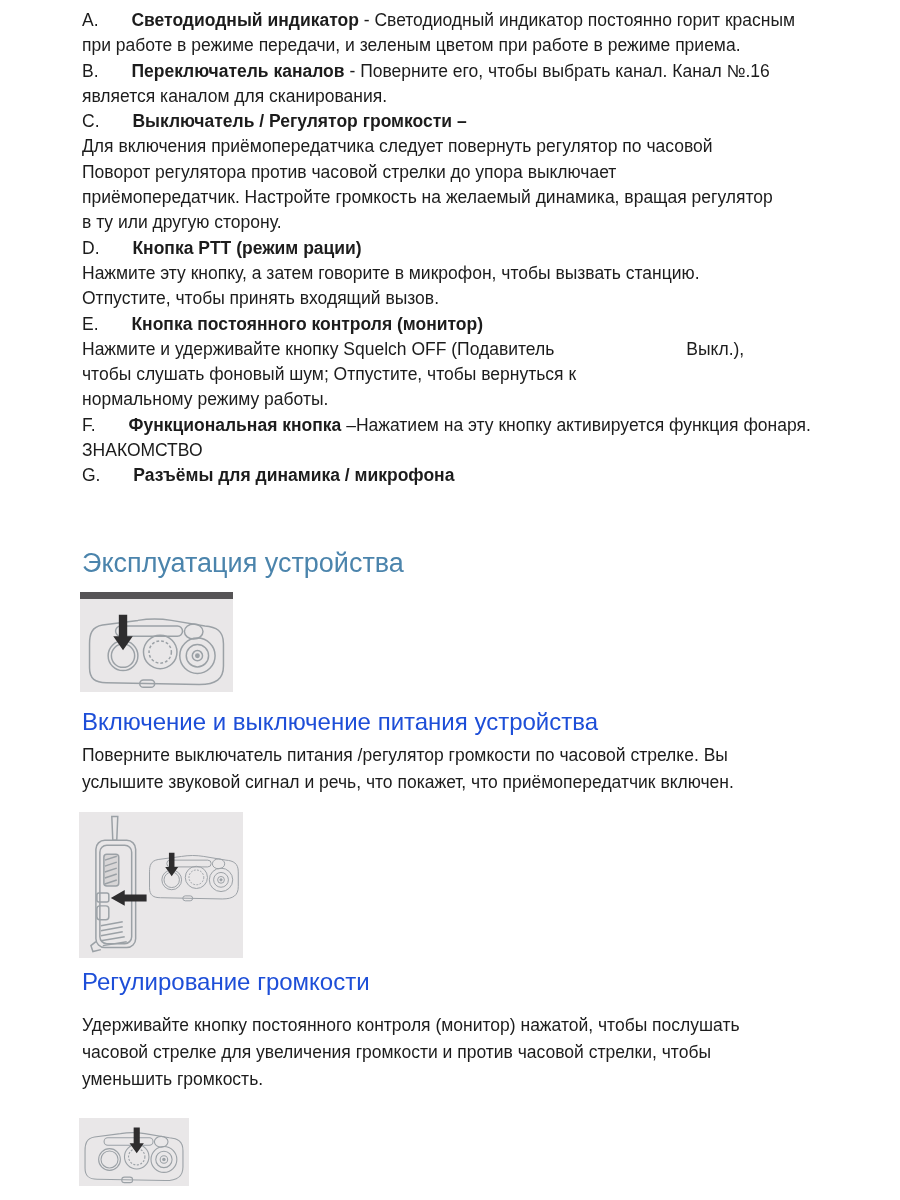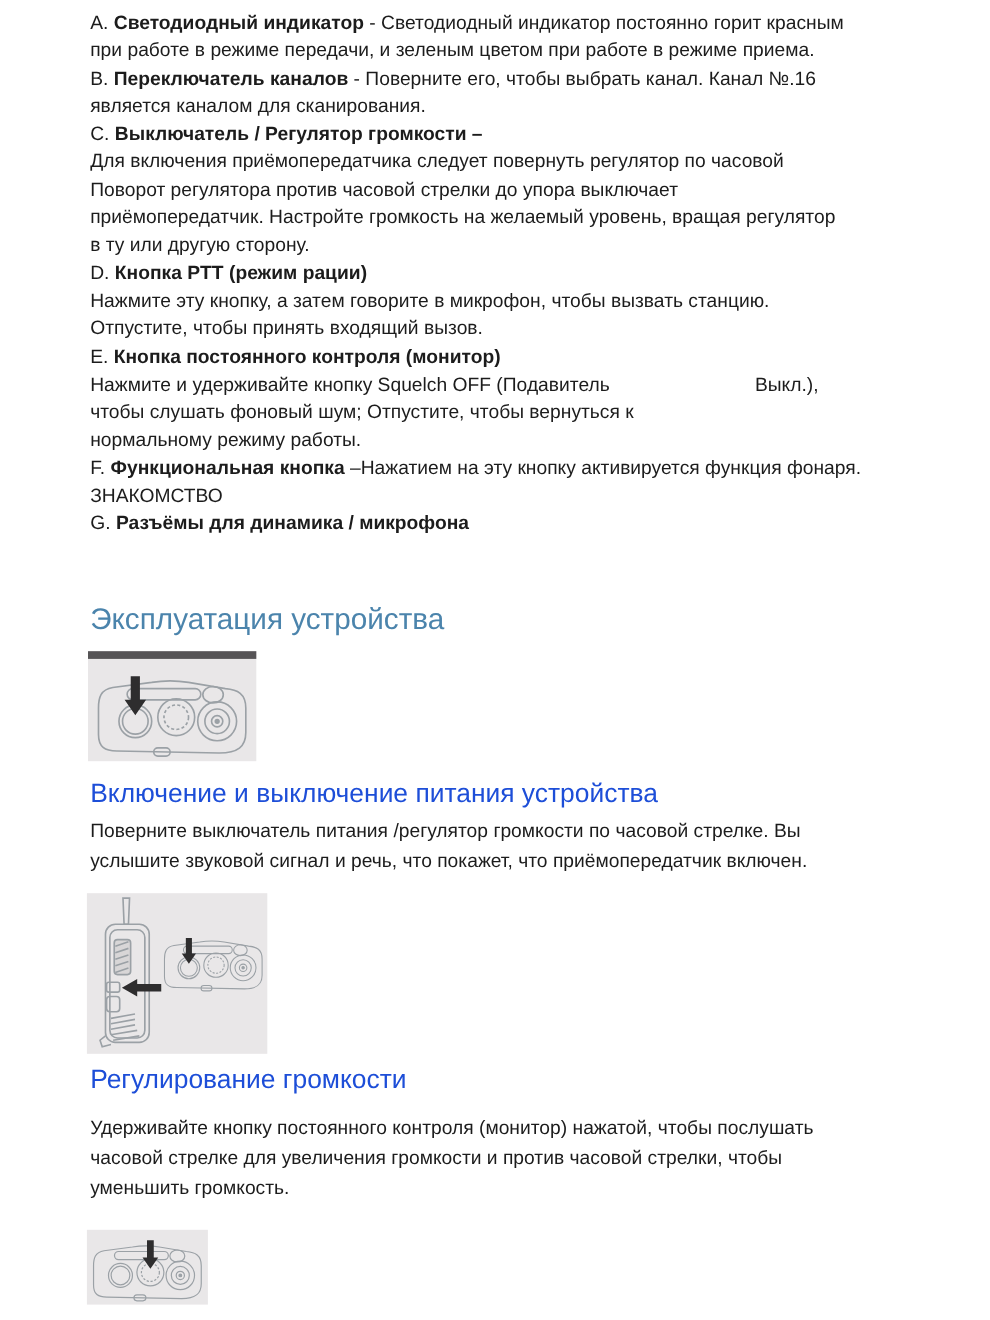--- a/index.html
+++ b/index.html
@@ -9,21 +9,21 @@
     background:#ffffff;
     font-family:"Liberation Sans", sans-serif;
     color:#1c1c1c;
     overflow:hidden;
   }
   .controls{
     position:absolute;left:82px;top:8px;width:760px;
     font-size:17.5px;line-height:25.3px;
   }
   .tline{white-space:nowrap;}
-  .b{font-weight:bold;}
+  .b{font-weight:bold;margin-left:28px;}
   .gap{margin-left:132px;}
   .h1{
     position:absolute;left:82px;top:548px;
     font-size:27px;font-weight:400;color:#4b84ac;
     white-space:nowrap;
   }
   .h2{
     position:absolute;left:82px;
     font-size:24px;font-weight:400;color:#1d4ed8;
     white-space:nowrap;
@@ -76,21 +76,21 @@
   </svg>
 
   <div class="controls">
       <div class="tline"><span>A. </span><span class="b">Светодиодный индикатор</span><span> - Светодиодный индикатор постоянно горит красным</span></div>
       <div class="tline"><span>при работе в режиме передачи, и зеленым цветом при работе в режиме приема.</span></div>
       <div class="tline"><span>B. </span><span class="b">Переключатель каналов</span><span> - Поверните его, чтобы выбрать канал. Канал №.16</span></div>
       <div class="tline"><span>является каналом для сканирования.</span></div>
       <div class="tline"><span>C. </span><span class="b">Выключатель / Регулятор громкости –</span></div>
       <div class="tline"><span>Для включения приёмопередатчика следует повернуть регулятор по часовой</span></div>
       <div class="tline"><span>Поворот регулятора против часовой стрелки до упора выключает</span></div>
-      <div class="tline"><span>приёмопередатчик. Настройте громкость на желаемый уровень, вращая регулятор</span></div>
+      <div class="tline"><span>приёмопередатчик. Настройте громкость на желаемый динамика, вращая регулятор</span></div>
       <div class="tline"><span>в ту или другую сторону.</span></div>
       <div class="tline"><span>D. </span><span class="b">Кнопка PTT (режим рации)</span></div>
       <div class="tline"><span>Нажмите эту кнопку, а затем говорите в микрофон, чтобы вызвать станцию.</span></div>
       <div class="tline"><span>Отпустите, чтобы принять входящий вызов.</span></div>
       <div class="tline"><span>E. </span><span class="b">Кнопка постоянного контроля (монитор)</span></div>
       <div class="tline"><span>Нажмите и удерживайте кнопку Squelch OFF (Подавитель</span><span class="gap">Выкл.),</span></div>
       <div class="tline"><span>чтобы слушать фоновый шум; Отпустите, чтобы вернуться к</span></div>
       <div class="tline"><span>нормальному режиму работы.</span></div>
       <div class="tline"><span>F. </span><span class="b">Функциональная кнопка</span><span> –Нажатием на эту кнопку активируется функция фонаря.</span></div>
       <div class="tline"><span>ЗНАКОМСТВО</span></div>

